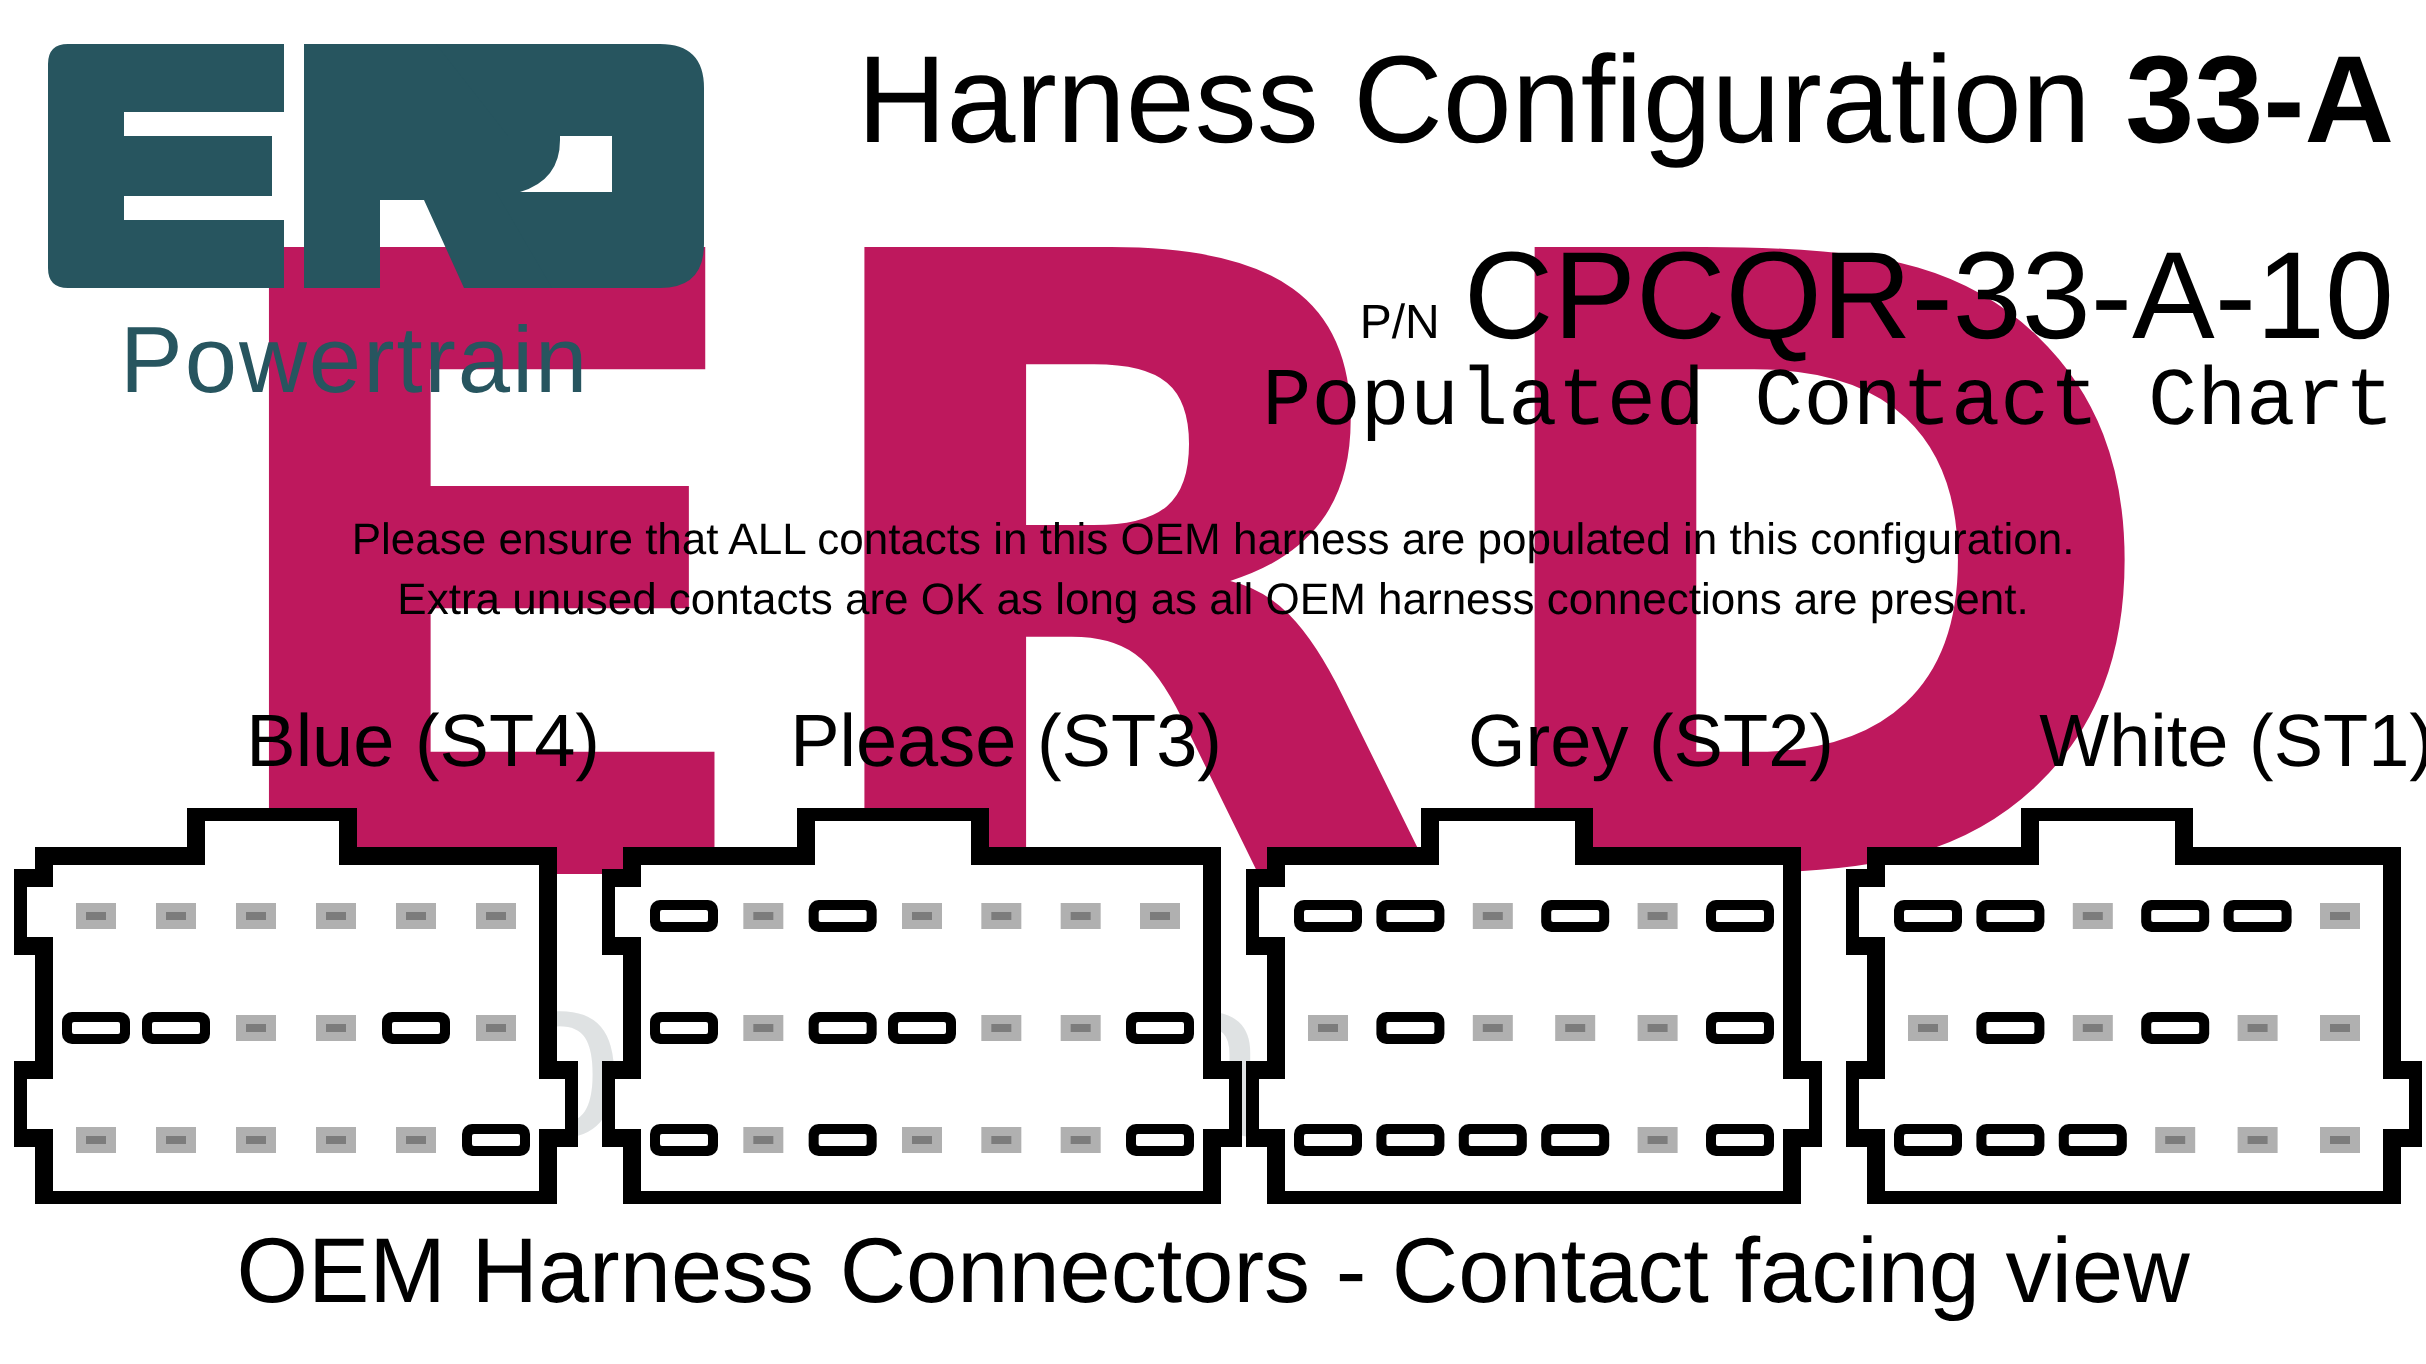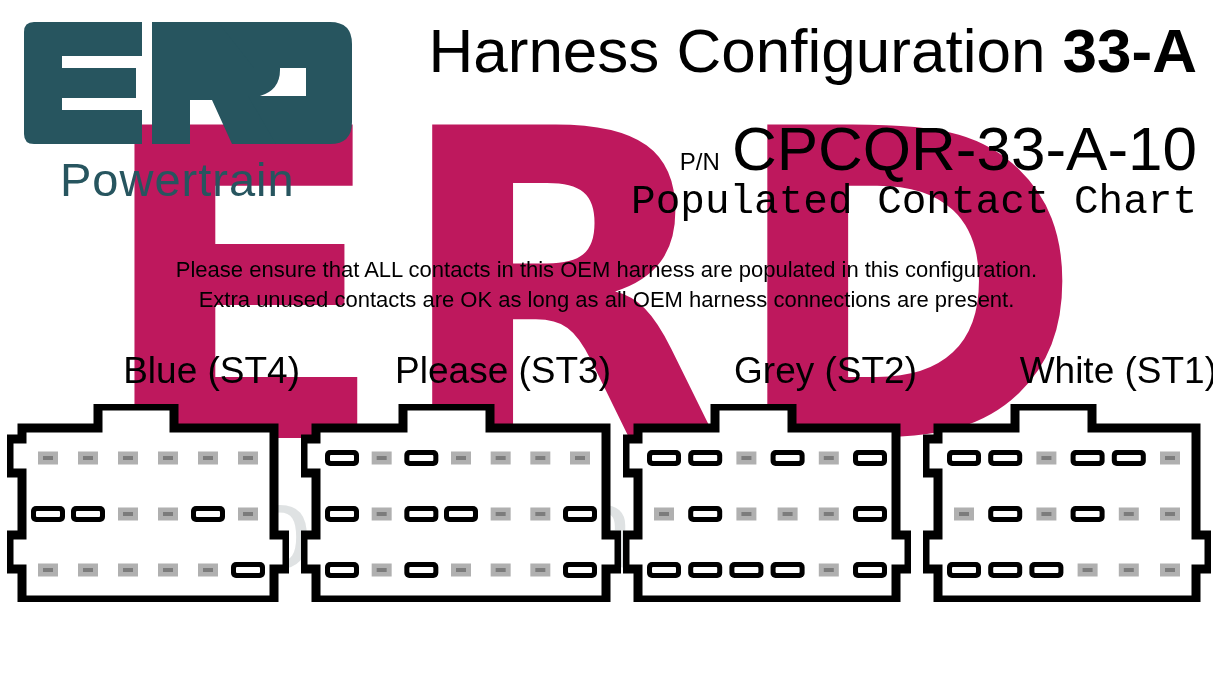--- a/index.html
+++ b/index.html
@@ -499,14 +499,15 @@
           <rect x="195.8" y="159.5" width="20" height="13" fill="#b0b0b0"></rect>
           <rect x="200.8" y="164" width="10" height="4" fill="#7c7c7c"></rect>
         </g>
         <g>
           <rect x="237" y="159.5" width="20" height="13" fill="#b0b0b0"></rect>
           <rect x="242" y="164" width="10" height="4" fill="#7c7c7c"></rect>
         </g>
       </svg>
     </div>
 
+  <div id="caption">OEM Harness Connectors - Contact facing view</div>
 
 </div>
 
 </body></html>

